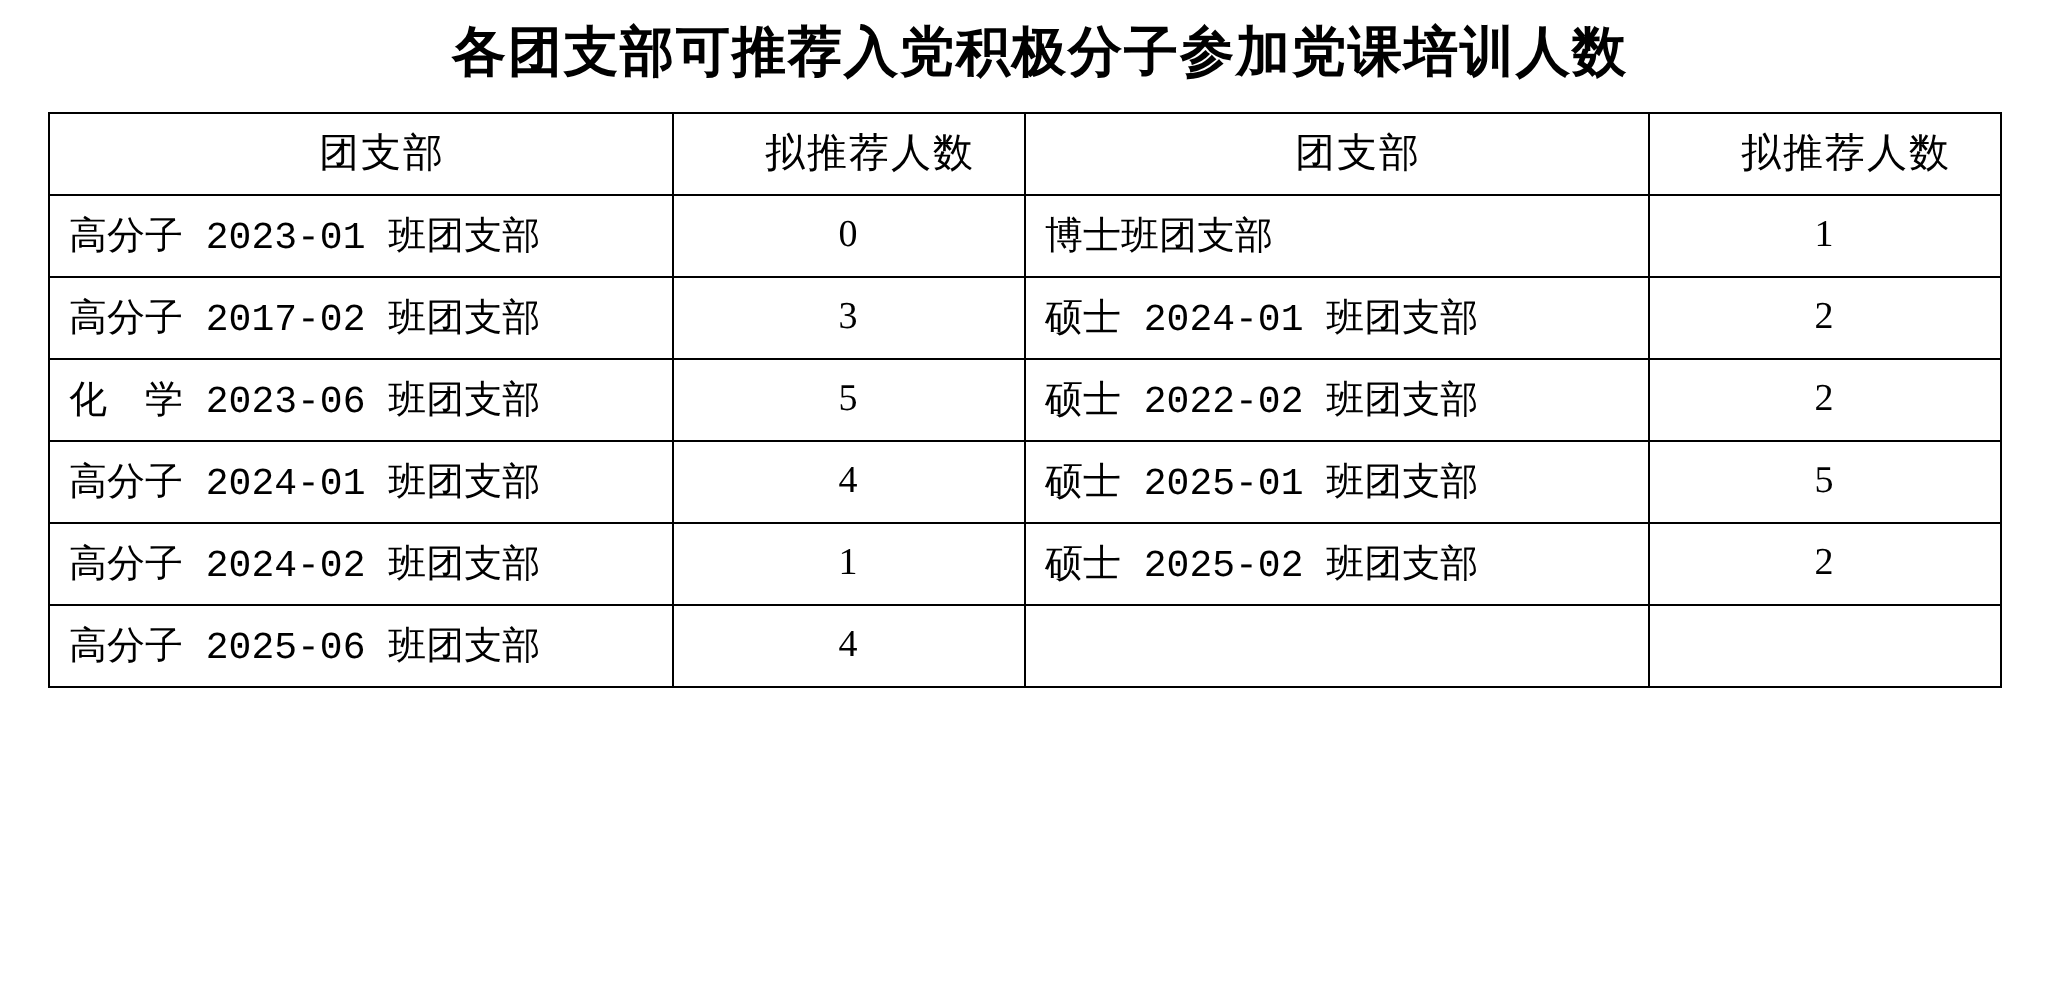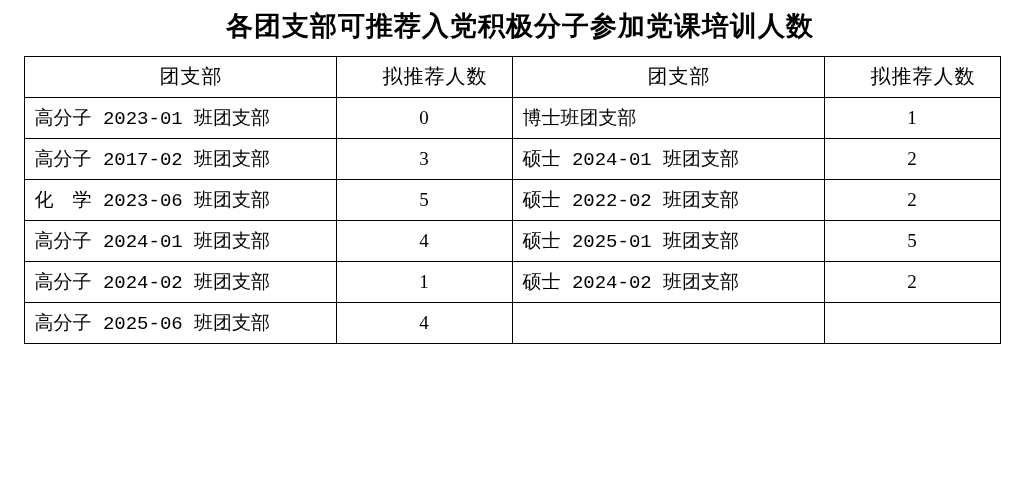--- a/index.html
+++ b/index.html
@@ -112,21 +112,21 @@
       </tr>
       <tr>
         <td class="name-cell">高分子 2024-01 班团支部</td>
         <td class="num-cell">4</td>
         <td class="name-cell">硕士 2025-01 班团支部</td>
         <td class="num-cell">5</td>
       </tr>
       <tr>
         <td class="name-cell">高分子 2024-02 班团支部</td>
         <td class="num-cell">1</td>
-        <td class="name-cell">硕士 2024-02 班团支部</td>
+        <td class="name-cell">硕士 2025-02 班团支部</td>
         <td class="num-cell">2</td>
       </tr>
       <tr>
         <td class="name-cell">高分子 2025-06 班团支部</td>
         <td class="num-cell">4</td>
         <td class="empty-cell"></td>
         <td class="empty-cell"></td>
       </tr>
     </tbody>
   </table>

